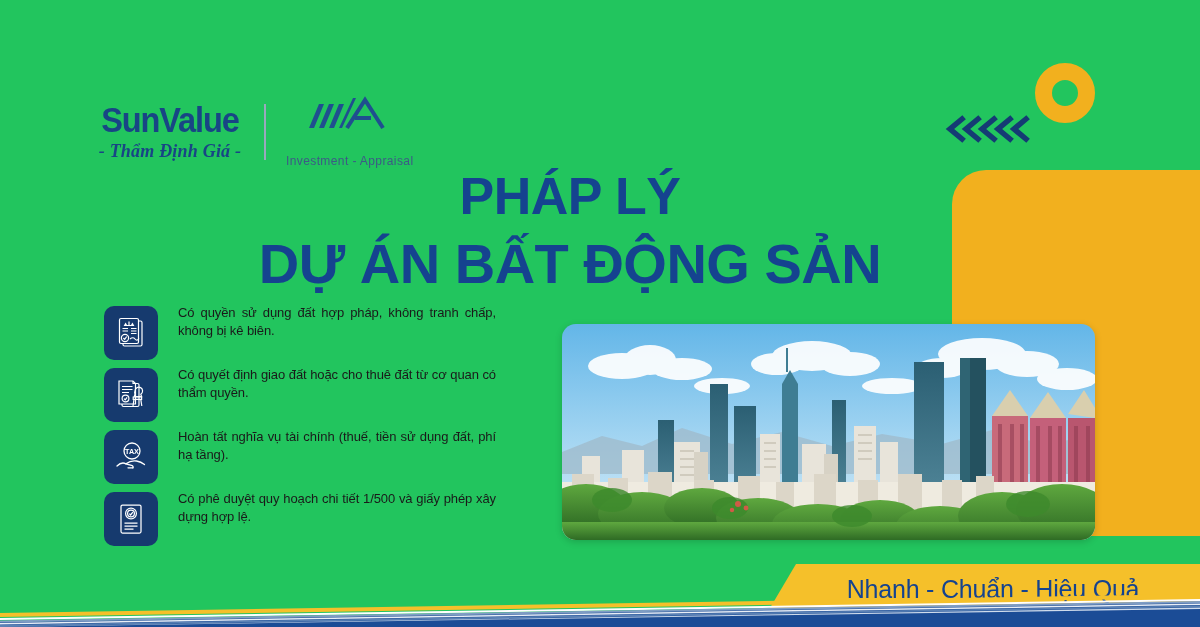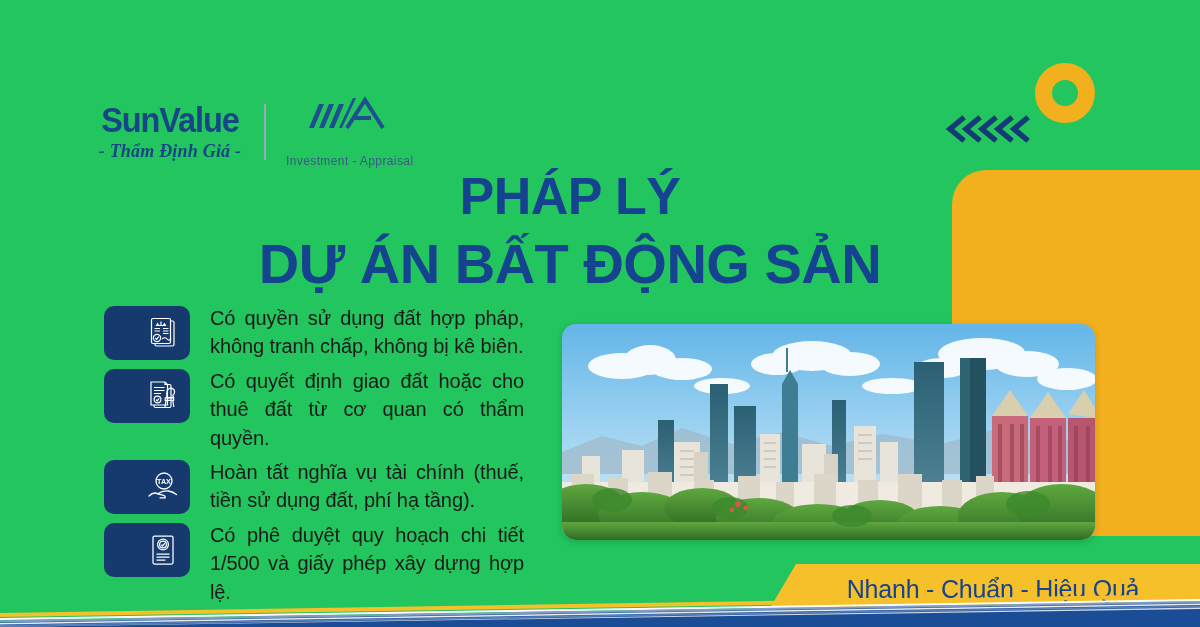--- a/index.html
+++ b/index.html
@@ -138,25 +138,24 @@
   .bullet-icon {
     width: 54px;
     height: 54px;
     flex: 0 0 54px;
     background: #163A6E;
     border-radius: 10px;
     display: flex;
     align-items: center;
     justify-content: center;
     margin-top: 2px;
-    padding-left: 32px;
   }
   .bullet-text {
     margin-left: 20px;
-    font-size: 20px;
+    font-size: 13px;
     line-height: 1.42;
     color: #1a1a1a;
     text-align: justify;
     text-align-last: left;
     width: 318px;
     letter-spacing: -0.1px;
   }
 
   
   .photo {

